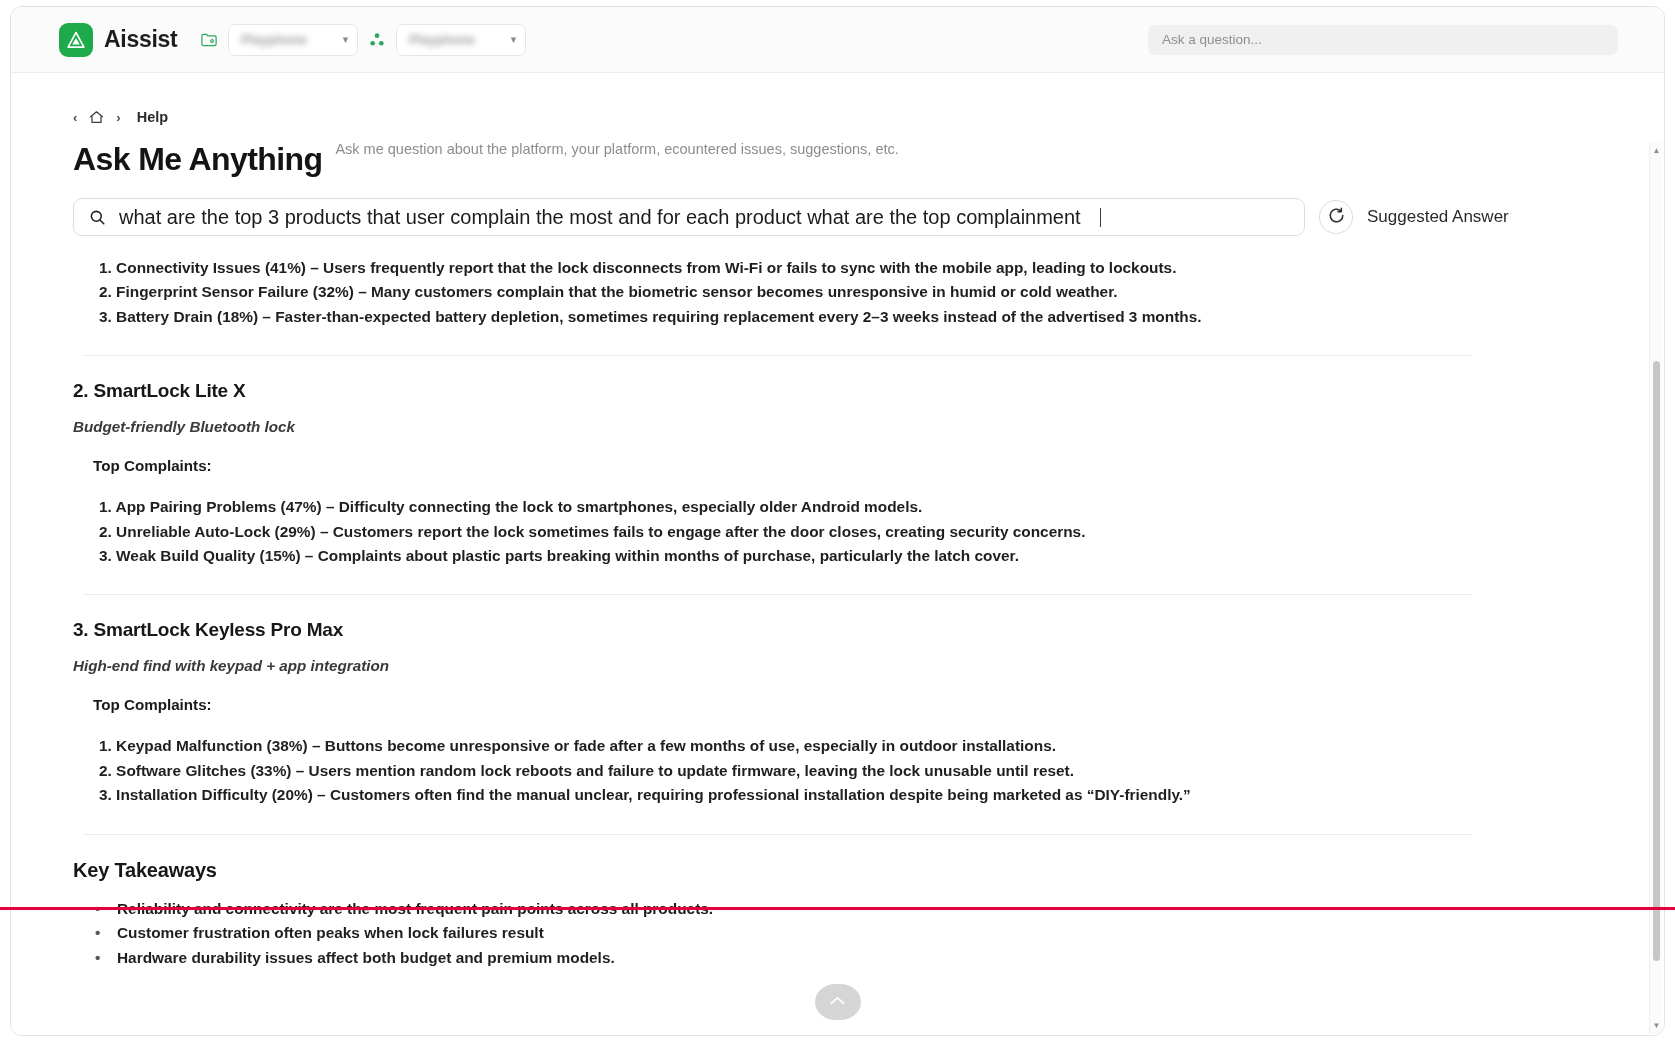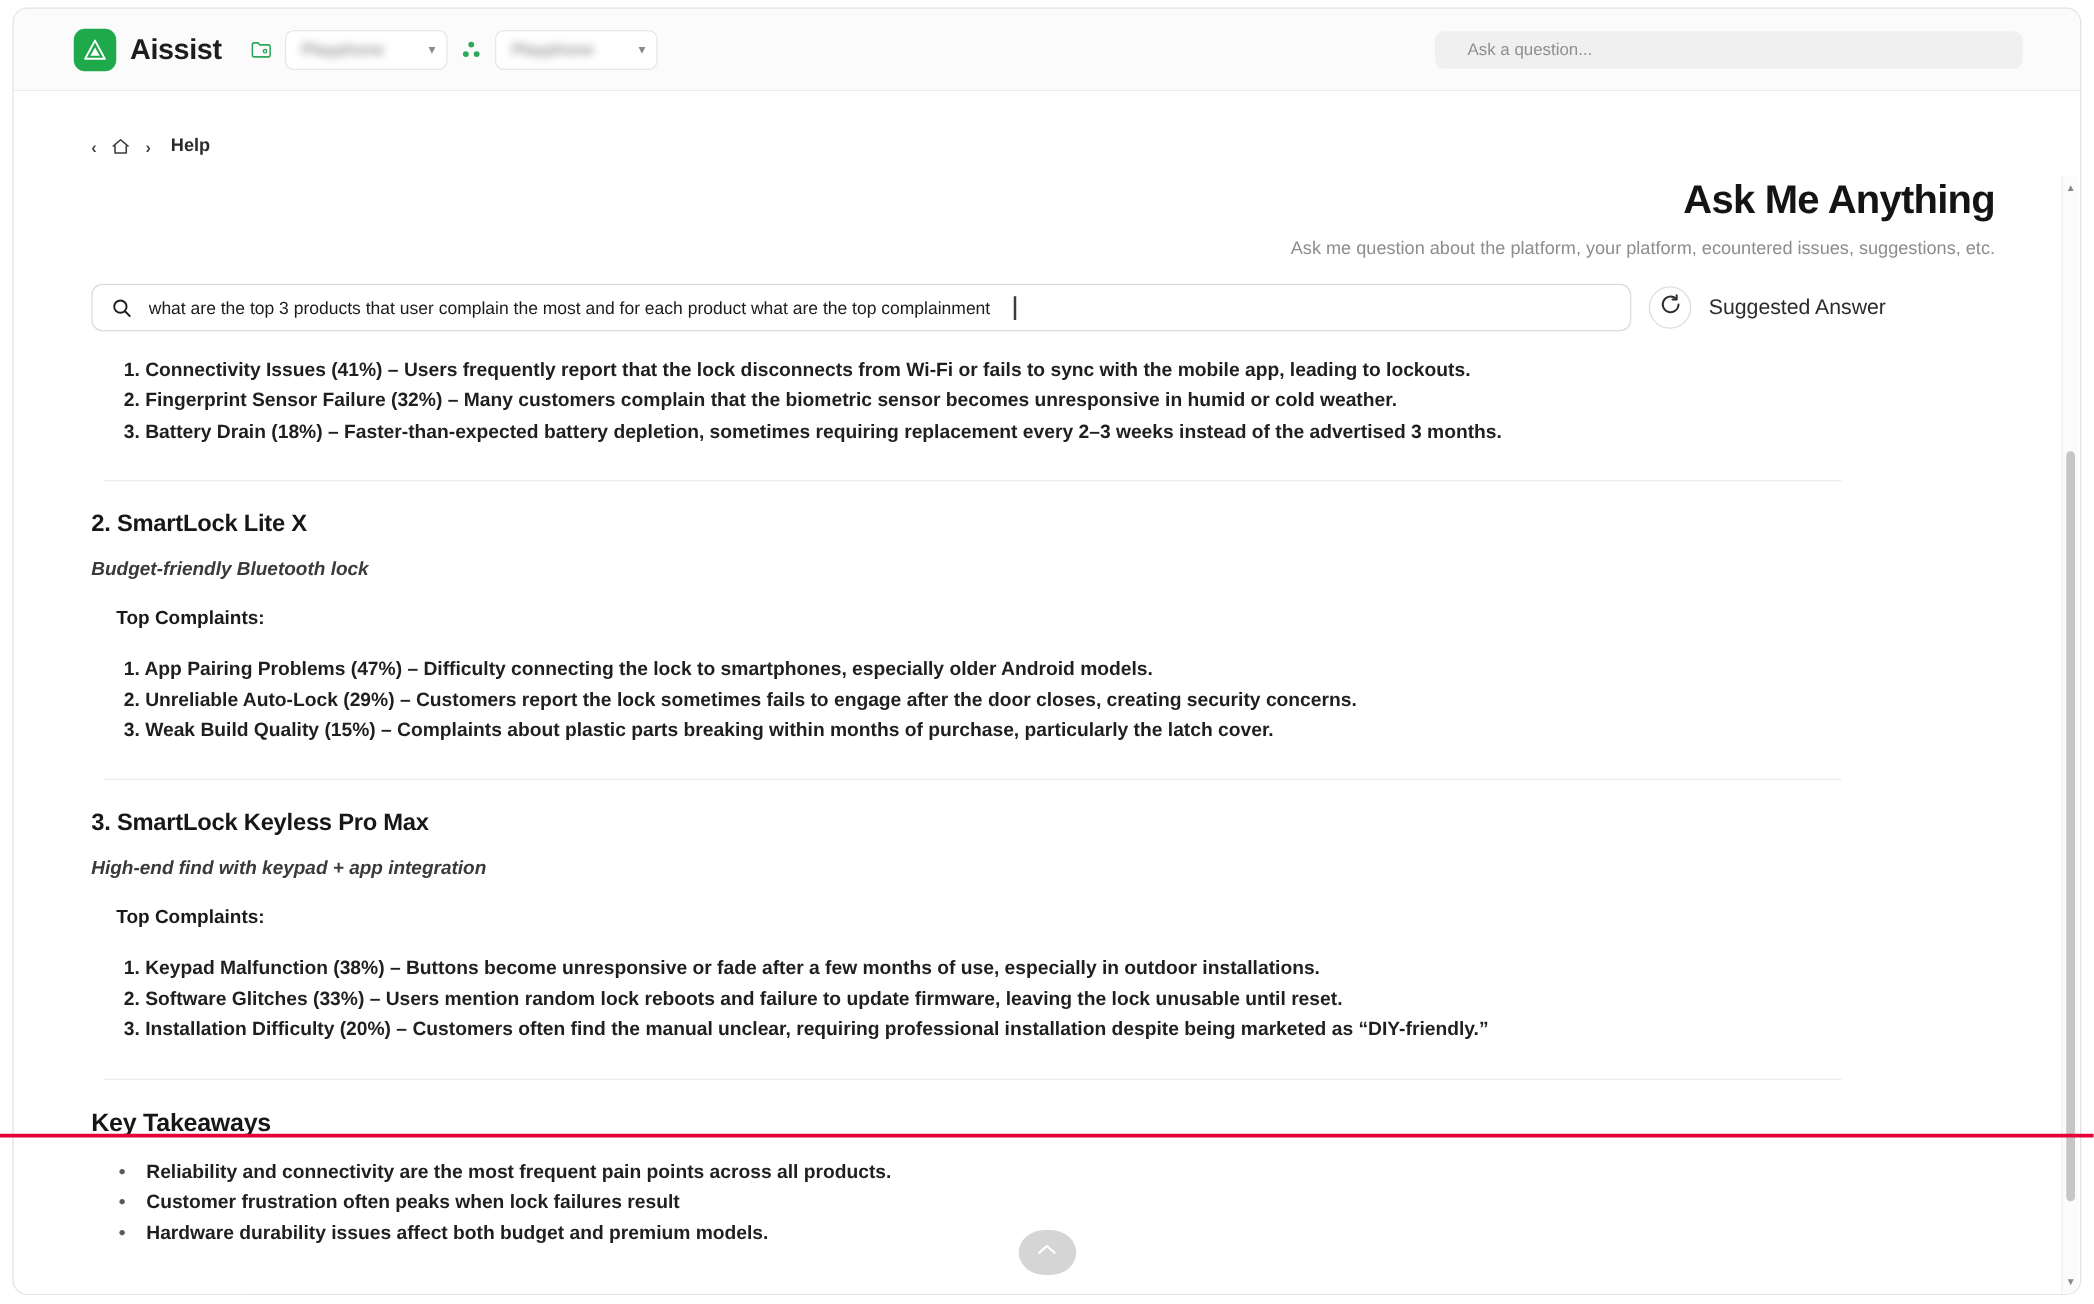--- a/index.html
+++ b/index.html
@@ -108,21 +108,20 @@
     background: #f0f0f0;
     border-radius: 7px;
     display: flex;
     align-items: center;
     padding: 0 14px;
     margin-right: 22px;
   }
   .ask-field span {
     font-size: 13.5px;
     color: #8e8e93;
-    margin-left: 12px;
   }
 
   
   .content-wrap {
     position: relative;
     height: 963px;
     background: #ffffff;
     overflow: hidden;
   }
 
@@ -143,24 +142,23 @@
   .bc-home { width: 19px; height: 19px; display: flex; align-items: center; justify-content: center; }
   .bc-label {
     font-size: 14.5px;
     color: #2b2b2b;
     font-weight: 600;
     margin-left: 6px;
   }
 
   .title-row {
     display: flex;
-    align-items: flex-end;
+    align-items: flex-start;
     gap: 13px;
     margin-top: 14px;
-    flex-direction: column;
   }
   .page-title {
     font-size: 32px;
     font-weight: bold;
     color: #141414;
     letter-spacing: -0.6px;
   }
   .page-sub {
     font-size: 14.5px;
     color: #8d8d8d;
@@ -182,21 +180,21 @@
     background: #ffffff;
     display: flex;
     align-items: center;
     padding: 0 14px;
     gap: 12px;
   }
 
   .q-icon { width: 19px; height: 19px; flex: 0 0 auto; display:flex; align-items:center; justify-content:center;}
 
   .query-text {
-    font-size: 14px;
+    font-size: 20px;
     color: #1b1b1b;
     white-space: nowrap;
   }
 
   .caret {
     width: 1.5px;
     height: 19px;
     background: #3c3c3c;
     margin-left: 7px;
     flex: 0 0 auto;

